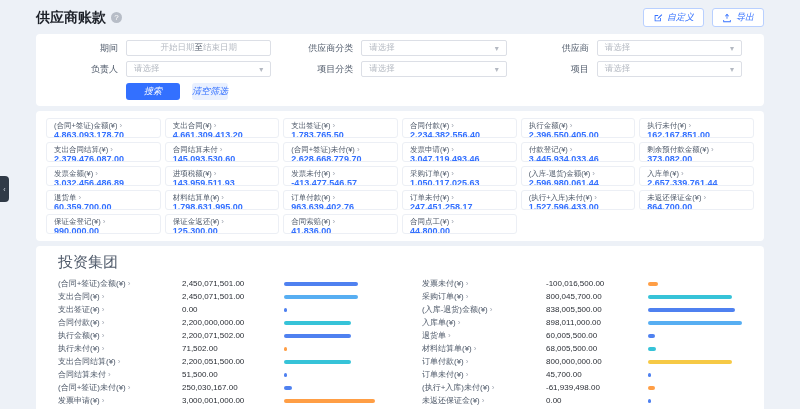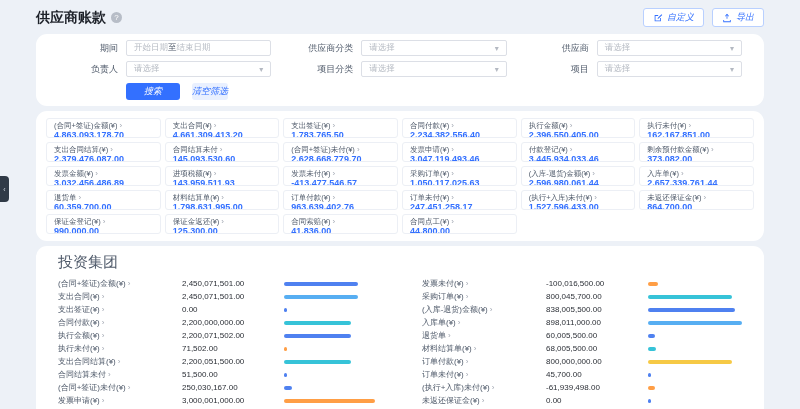--- a/index.html
+++ b/index.html
@@ -11,30 +11,30 @@
   .title-row{display:flex;align-items:center;}
   .page-title{font-size:14px;font-weight:bold;color:#1d2129;}
   .help-circle{display:inline-flex;width:11px;height:11px;border-radius:50%;background:#b7bdc7;color:#fff;
     font-size:8px;align-items:center;justify-content:center;margin-left:5px;line-height:1;}
   .top-actions{display:flex;gap:8px;}
   .btn{display:inline-flex;align-items:center;gap:4px;border-radius:3px;font-size:9px;height:19px;
     padding:0 9px;cursor:pointer;line-height:1;font-style:italic;}
   .btn.ghost{background:#fff;border:1px solid #b9d0ff;color:#3370ff;}
   .bicon{width:10px;height:10px;flex:0 0 auto;}
   
-  .card{background:#fff;border-radius:11px;margin-bottom:5px;}
+  .card{background:#fff;border-radius:4px;margin-bottom:5px;}
   
   .filter-card{padding:6px 22px;}
   .f-grid{display:grid;grid-template-columns:1fr 1fr 1fr;column-gap:22px;row-gap:5px;}
   .f-item{display:flex;align-items:center;}
   .f-label{flex:0 0 60px;text-align:right;font-size:9px;color:#4e5969;margin-right:8px;white-space:nowrap;}
   .f-control{flex:1;height:16px;border:1px solid #dcdfe6;border-radius:2px;display:flex;align-items:center;
     padding:0 7px;font-size:8.5px;background:#fff;}
   .ph{color:#b4b9c2;white-space:nowrap;}
-  .date-range{justify-content:flex-start;}
+  .date-range{justify-content:center;}
   .date-sep{color:#4e5969;}
   .select{justify-content:space-between;}
   .caret{color:#b4b9c2;font-size:8px;}
   .f-actions{margin-top:6px;padding-left:68px;display:flex;gap:12px;}
   .btn.primary{background:#3370ff;color:#fff;border:none;height:17px;padding:0 18px;font-size:9px;}
   .btn.soft{background:#e9f0ff;color:#3370ff;border:none;height:17px;padding:0 0;font-size:9px;}
   
   .stats-card{padding:7px 10px;}
   .stats-grid{display:grid;grid-template-columns:repeat(6,1fr);gap:4px;}
   .stat{border:1px solid #eceff5;border-radius:3px;padding:2px 7px;height:20px;overflow:hidden;cursor:pointer;}

